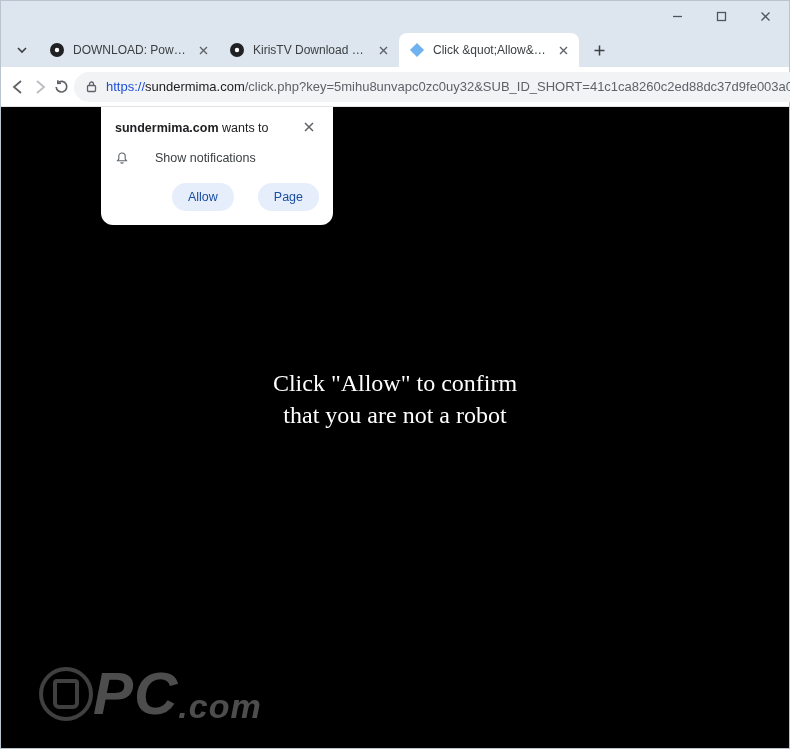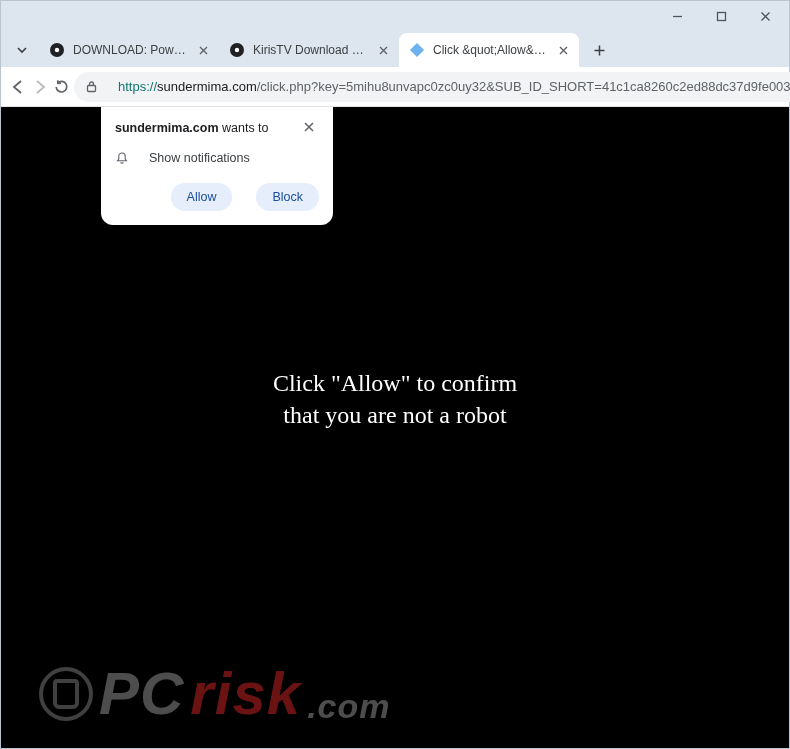--- a/index.html
+++ b/index.html
@@ -24,42 +24,42 @@
 .tab .tab-close { width: 16px; height: 16px; display:flex; align-items:center; justify-content:center; color:#5f6368; }
 .newtab { width: 28px; height: 28px; display:flex; align-items:center; justify-content:center; margin-left:6px; margin-bottom:3px; color:#3c4043; }
 
 
 .toolbar { height: 40px; background: #fff; display:flex; align-items:center; padding: 0 8px; gap: 4px; border-bottom: 1px solid #e3e3e3; }
 .navbtn { width: 32px; height: 32px; display:flex; align-items:center; justify-content:center; border-radius:50%; color:#5f6368; }
 .navbtn.disabled { color:#b9bcc0; }
 .omnibox { flex:1; height: 30px; background:#f1f3f4; border-radius: 15px; display:flex; align-items:center; padding: 0 10px; gap:8px; font-size: 13px; color:#202124; }
 .omnibox .lock { width:14px; height:14px; display:flex; align-items:center; justify-content:center; }
 .omnibox .url { flex:1; white-space:nowrap; overflow:hidden; text-overflow:ellipsis; }
-.omnibox .url .scheme { color:#0f766e;margin-left:12px; }
+.omnibox .url .scheme { color:#1d4ed8; }
 .omnibox .url .host { color:#202124; }
 .omnibox .url .path { color:#5f6368; }
 
 
 .content { flex:1; background:#000; position:relative; overflow:hidden; }
 
 
 .notif { position:absolute; left:100px; top:0; width:232px; background:#fff; border-radius: 0 0 12px 12px; box-shadow: 0 4px 18px rgba(0,0,0,0.25); padding: 14px 14px 14px 14px; }
 .notif-head { display:flex; justify-content:space-between; align-items:flex-start; font-size:12.5px; color:#202124; }
 .notif-head b { font-weight:600; }
 .notif-close { width:16px; height:16px; color:#5f6368; cursor:pointer; }
-.notif-row { display:flex; align-items:flex-end; gap:20px; margin-top:14px; font-size:12.5px; color:#3c4043; }
+.notif-row { display:flex; align-items:flex-end; gap:26px; margin-top:14px; font-size:12.5px; color:#3c4043; }
 .notif-row .bell { width:14px; height:14px; color:#5f6368; }
 .notif-actions { display:flex; justify-content:flex-end; gap:24px; margin-top:18px; }
 .notif-actions button { border:none; background:#e6eefc; color:#1a4ea0; font-size:12.5px; padding:7px 16px; border-radius:16px; cursor:pointer; }
 
 
 .center-msg { position:absolute; left:50%; top:260px; transform:translateX(-50%); text-align:center; color:#fff; font-family: Georgia, 'Times New Roman', serif; font-size:24px; line-height:1.35; white-space:pre-line; }
 
 
-.watermark { position:absolute; left:38px; bottom:20px; color:rgba(255,255,255,0.3); font-family: Arial, sans-serif; font-size:60px; font-weight:700; font-style:italic; letter-spacing:1px; display:flex; align-items:center; gap:6px; }
+.watermark { position:absolute; left:38px; bottom:20px; color:rgba(255,255,255,0.3); font-family: Arial, sans-serif; font-size:60px; font-weight:700; font-style:italic; letter-spacing:1px; display:flex; align-items:center; }
 .watermark .shield { width:54px; height:54px; border-radius:50%; border:4px solid rgba(255,255,255,0.25); display:flex; align-items:center; justify-content:center; position:relative; }
 .watermark .shield::after { content:""; width:18px; height:22px; border:4px solid rgba(255,255,255,0.25); border-radius:4px 4px 6px 6px; }
 .watermark span.pc { font-style:italic; }
 .watermark span.risk { color: rgba(194,35,35,0.55); }
 .watermark span.com { font-size:34px; align-self:flex-end; margin-bottom:2px; }
 
 svg { display:block; }
 </style>
 </head>
 <body>
@@ -189,29 +189,28 @@
       <div class="notif-row">
         <span class="bell">
           <svg width="14" height="14" viewBox="0 0 14 14">
               <path d="M7 2 a3.2 3.2 0 0 1 3.2 3.2 V8 l1.3 1.8 H2.5 L3.8 8 V5.2 A3.2 3.2 0 0 1 7 2 Z M5.7 11.3 a1.4 1.4 0 0 0 2.6 0" fill="none" stroke="#5f6368" stroke-width="1.1"></path>
             </svg>
         </span>
         <span>Show notifications</span>
       </div>
       <div class="notif-actions">
         <button>Allow</button>
-        <button>Block</button>
+        <button>Page</button>
       </div>
     </div>
 
     <div class="center-msg">Click "Allow" to confirm
 that you are not a robot</div>
 
     <div class="watermark">
       <span class="shield"></span>
       <span class="pc">PC</span>
-        <span class="risk">risk</span>
         <span class="com">.com</span>
     </div>
 
   </div>
 
 </div>
 
 </body></html>

